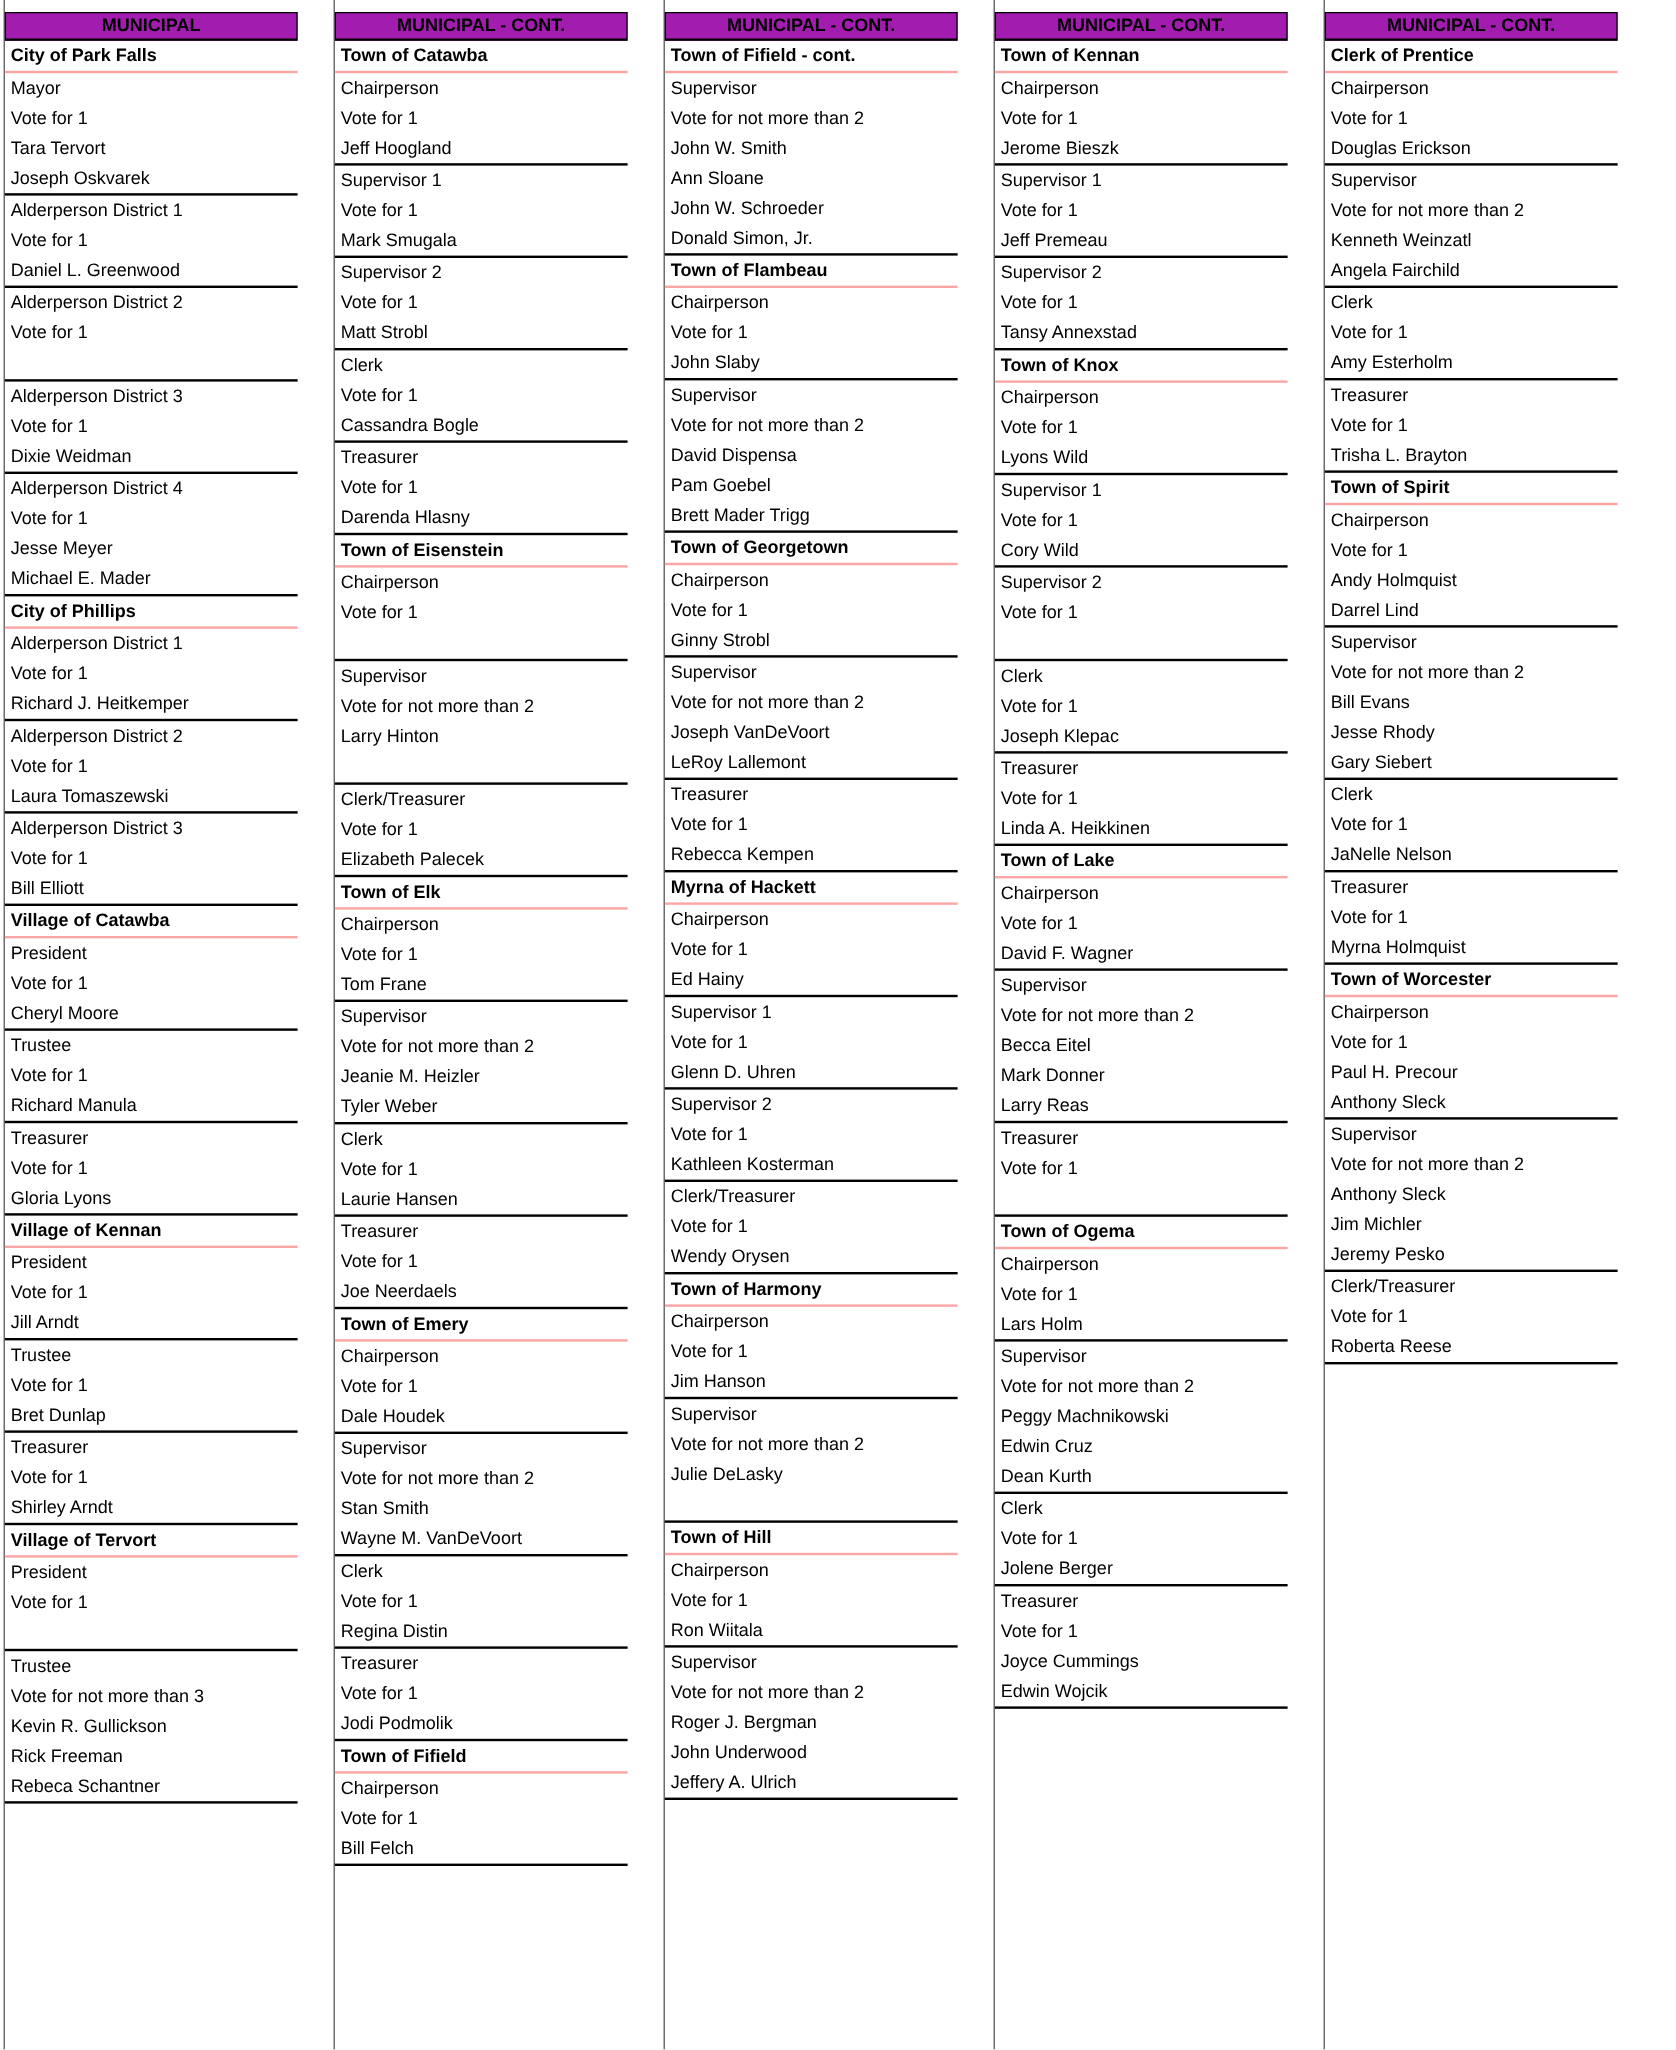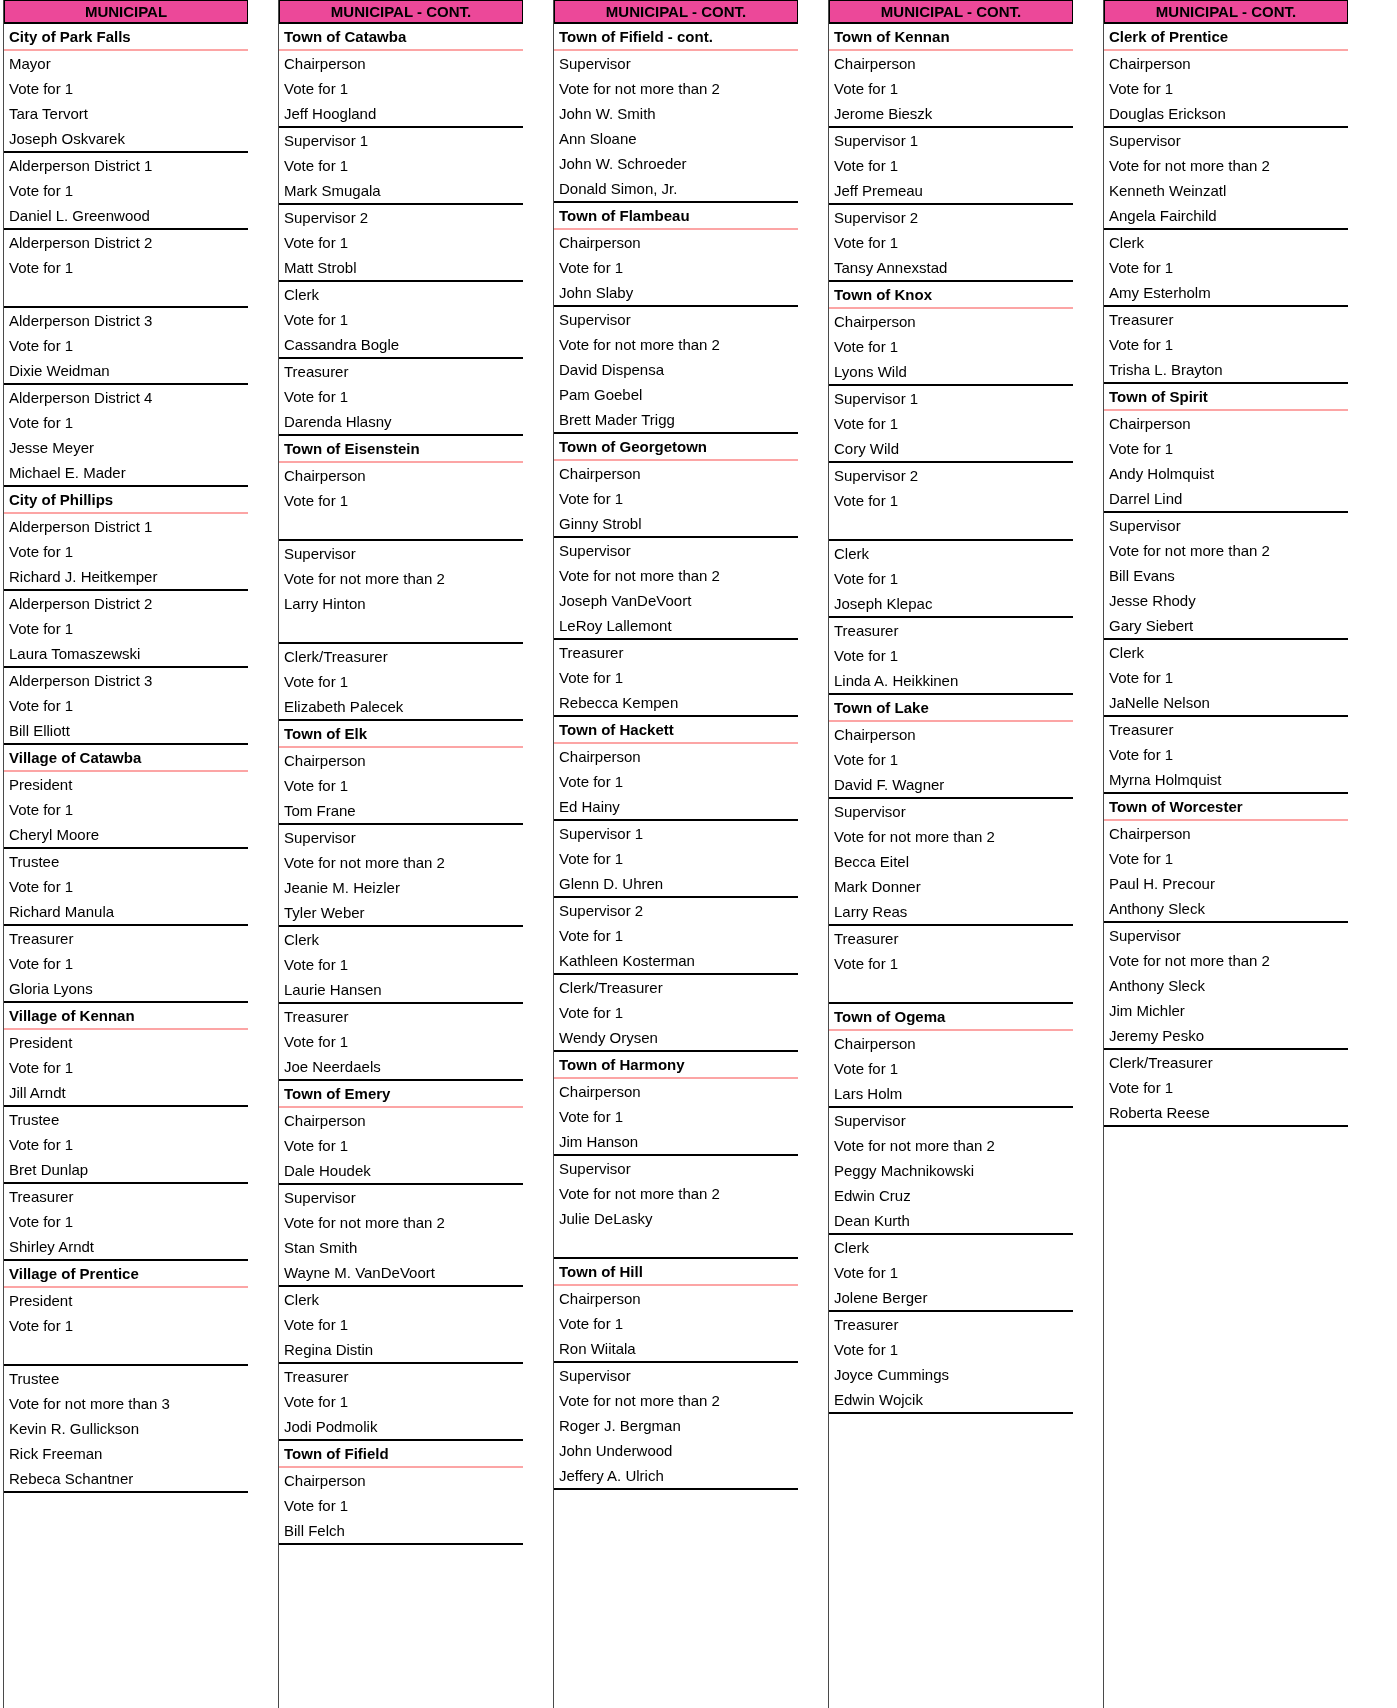--- a/index.html
+++ b/index.html
@@ -12,23 +12,23 @@
   .columns{
     display:flex;align-items:stretch;
     height:1708px;padding-left:3px;box-sizing:border-box;
   }
   .ballot-col{
     width:245px;margin-right:30px;flex:0 0 auto;
     border-left:1px solid #4a4a4a;
     box-sizing:border-box;
   }
   .col-header{
-    height:24px;line-height:21px;
+    margin-top:10px;height:24px;line-height:21px;
     text-align:center;font-weight:bold;
-    background:#ec4899;
+    background:#a21caf;
     border:1px solid #000;border-bottom-width:2px;
     box-sizing:border-box;
   }
   .muni-title{
     height:27px;line-height:25px;font-weight:bold;
     padding-left:5px;box-sizing:border-box;
     border-bottom:2px solid #fca5a5;
     white-space:nowrap;overflow:hidden;
   }
   .office-block{border-bottom:2px solid #000;}
@@ -113,21 +113,21 @@
       <div class="office-block">
         <div class="row">Trustee</div>
         <div class="row">Vote for 1</div>
         <div class="row">Bret Dunlap</div>
       </div>
       <div class="office-block">
         <div class="row">Treasurer</div>
         <div class="row">Vote for 1</div>
         <div class="row">Shirley Arndt</div>
       </div>
-      <div class="muni-title">Village of Prentice</div>
+      <div class="muni-title">Village of Tervort</div>
       <div class="office-block">
         <div class="row">President</div>
         <div class="row">Vote for 1</div>
         <div class="row blank"></div>
       </div>
       <div class="office-block">
         <div class="row">Trustee</div>
         <div class="row">Vote for not more than 3</div>
         <div class="row">Kevin R. Gullickson</div>
         <div class="row">Rick Freeman</div>
@@ -264,21 +264,21 @@
         <div class="row">Supervisor</div>
         <div class="row">Vote for not more than 2</div>
         <div class="row">Joseph VanDeVoort</div>
         <div class="row">LeRoy Lallemont</div>
       </div>
       <div class="office-block">
         <div class="row">Treasurer</div>
         <div class="row">Vote for 1</div>
         <div class="row">Rebecca Kempen</div>
       </div>
-      <div class="muni-title">Town of Hackett</div>
+      <div class="muni-title">Myrna of Hackett</div>
       <div class="office-block">
         <div class="row">Chairperson</div>
         <div class="row">Vote for 1</div>
         <div class="row">Ed Hainy</div>
       </div>
       <div class="office-block">
         <div class="row">Supervisor 1</div>
         <div class="row">Vote for 1</div>
         <div class="row">Glenn D. Uhren</div>
       </div>

